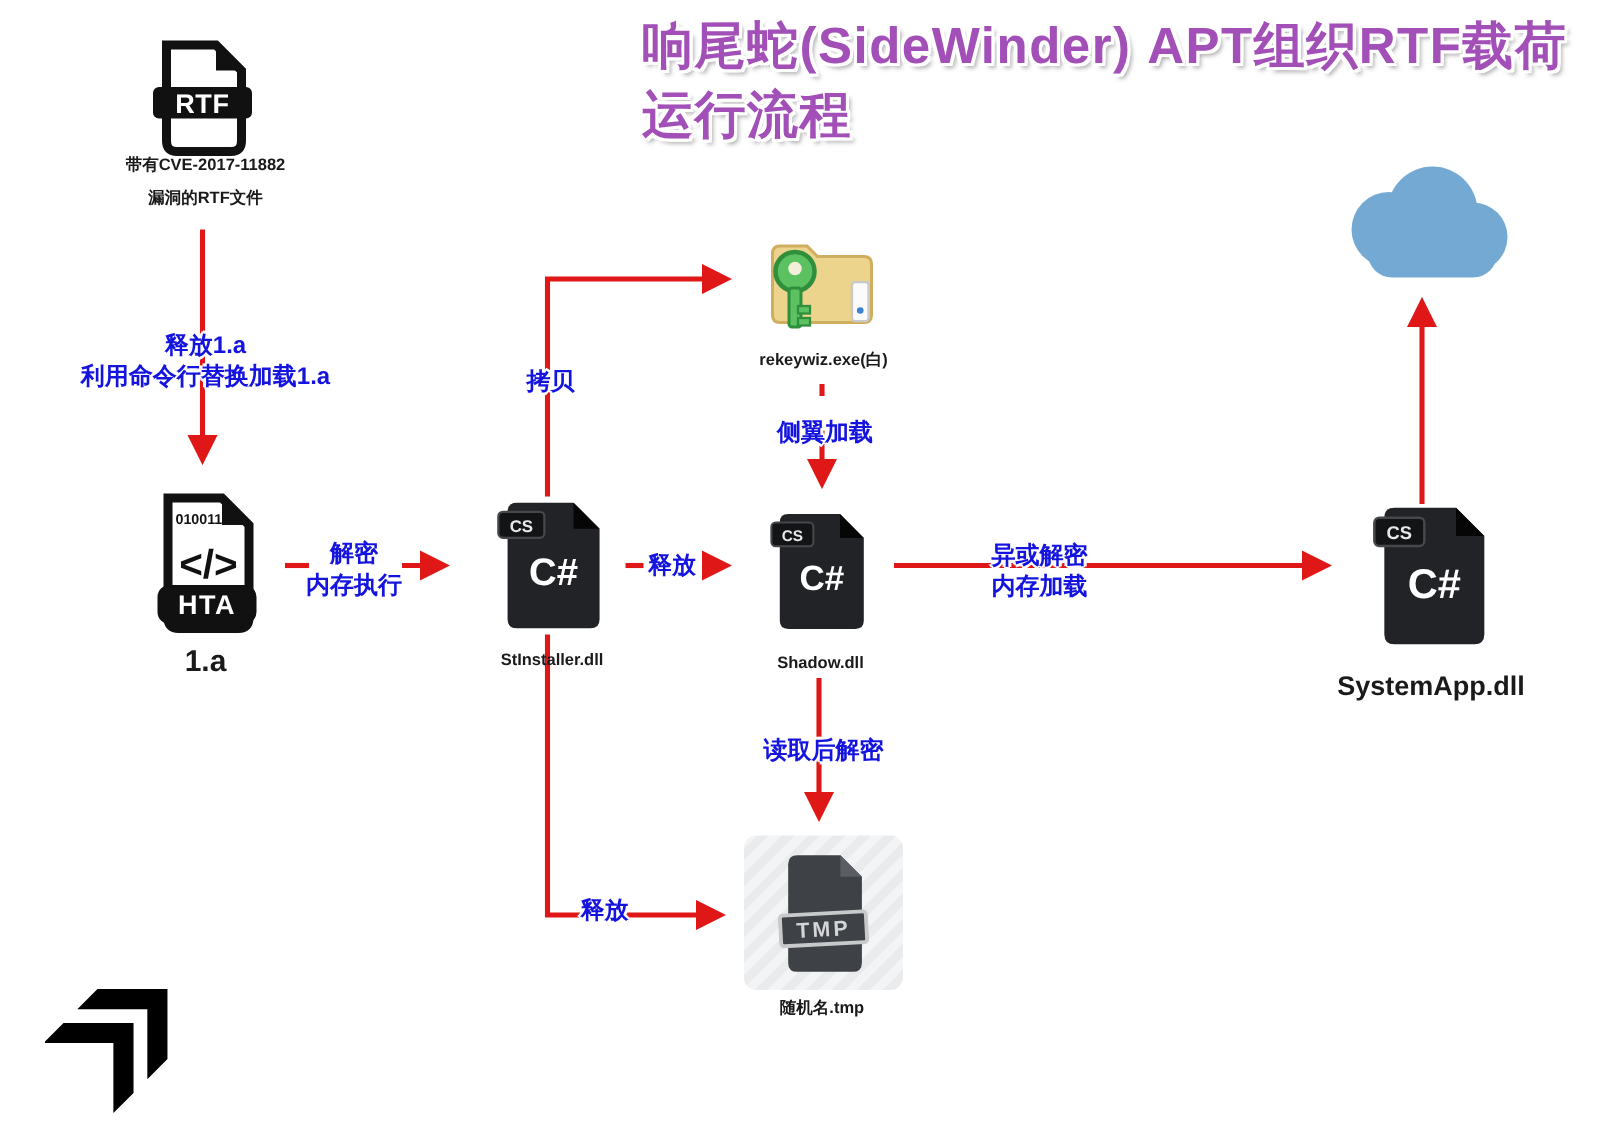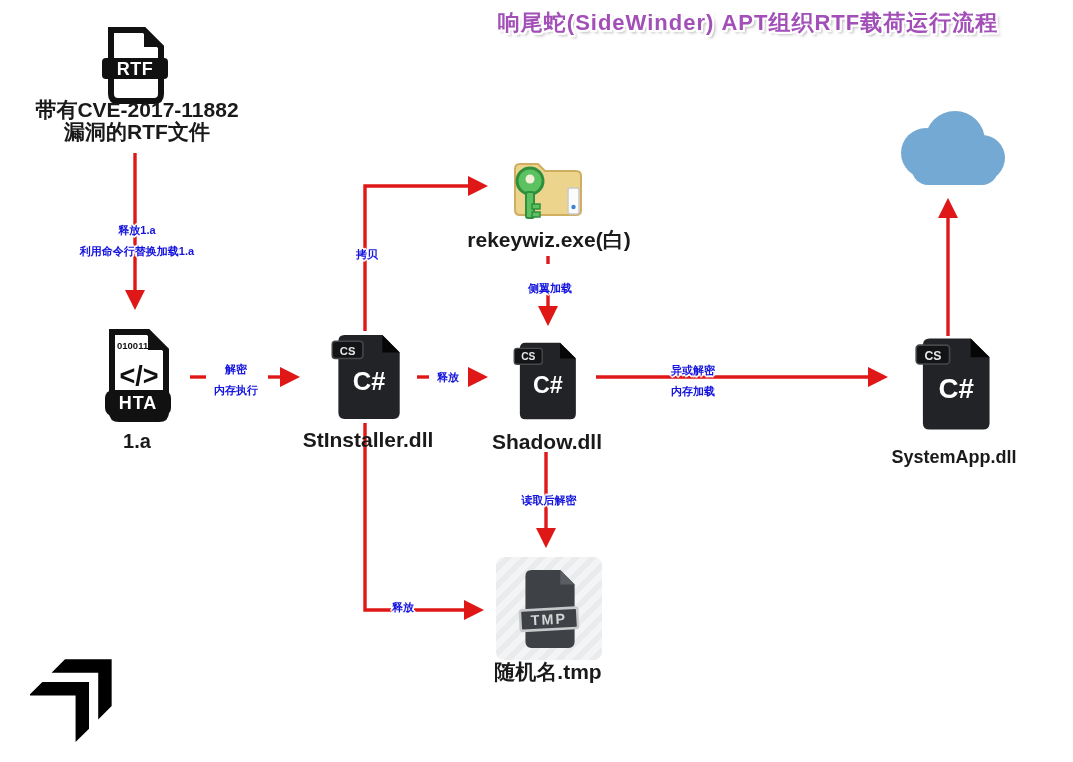--- a/index.html
+++ b/index.html
@@ -5,28 +5,28 @@
   :root{
     --title-color:#a24fb8; --arrow:#e01717; --blue:#1414de;
     --cloud:#73a9d3; --ink:#1a1a1a;
   }
   *{margin:0;padding:0;box-sizing:border-box;}
   html,body{background:#fff;}
   #canvas{position:relative;width:1073px;height:762px;background:#fff;overflow:hidden;
           font-family:"Liberation Sans","DejaVu Sans",sans-serif;}
   svg text{font-family:"Liberation Sans","DejaVu Sans",sans-serif;}
   .abs{position:absolute;}
-  #title{position:absolute;left:428px;top:8px;width:640px;text-align:center;
-         font-size:22px;font-weight:800;color:var(--title-color);letter-spacing:1px;
+  #title{position:absolute;left:428px;top:8px;width:640px;
+         font-size:34px;font-weight:800;color:var(--title-color);letter-spacing:1px;
          text-shadow:-2px -2px 0 #fff,2px -2px 0 #fff,-2px 2px 0 #fff,2px 2px 0 #fff,
                      0 -2px 0 #fff,0 2px 0 #fff,-2px 0 0 #fff,2px 0 0 #fff,
                      3px 3px 3px rgba(110,110,110,.55);}
-  .cap{position:absolute;transform:translateX(-50%);font-weight:bold;font-size:21px;
+  .cap{position:absolute;transform:translateX(-50%);font-weight:bold;font-size:11px;
        color:var(--ink);white-space:nowrap;text-align:center;line-height:22px;}
-  .blb{position:absolute;transform:translateX(-50%);font-weight:bold;font-size:11px;
+  .blb{position:absolute;transform:translateX(-50%);font-weight:bold;font-size:16px;
        color:var(--blue);white-space:nowrap;text-align:center;line-height:21px;
        text-shadow:-1px -1px 0 #fff,1px -1px 0 #fff,-1px 1px 0 #fff,1px 1px 0 #fff,
                    -2px 0 0 #fff,2px 0 0 #fff,0 -2px 0 #fff,0 2px 0 #fff;}
   .blb span{display:block;}
   #edges{position:absolute;left:0;top:0;pointer-events:none;}
   #edges line,#edges polyline{stroke:var(--arrow);stroke-width:3.4;fill:none;}
   #tmp-panel{position:absolute;left:496px;top:557px;width:106px;height:103px;border-radius:8px;
              background:repeating-linear-gradient(135deg,#f3f4f5 0 6px,#eaebec 6px 12px);
              display:flex;align-items:center;justify-content:center;}
   #logo-text{position:absolute;left:118px;top:646px;width:190px;color:#000;

